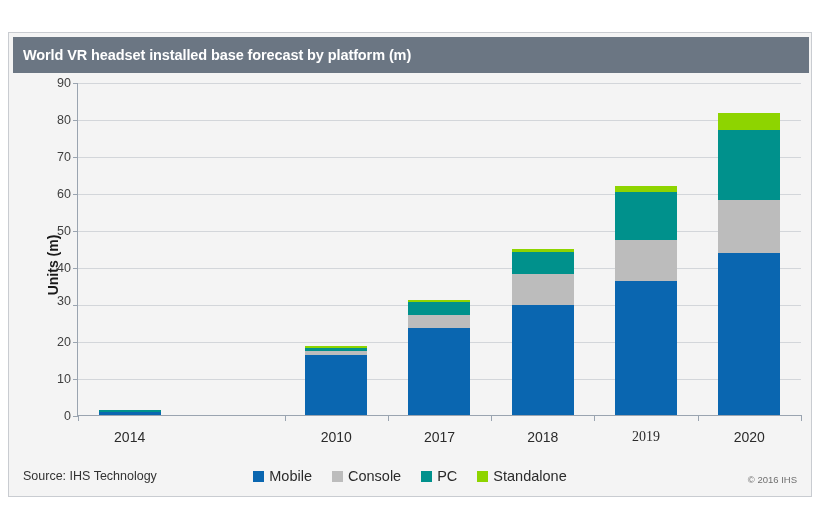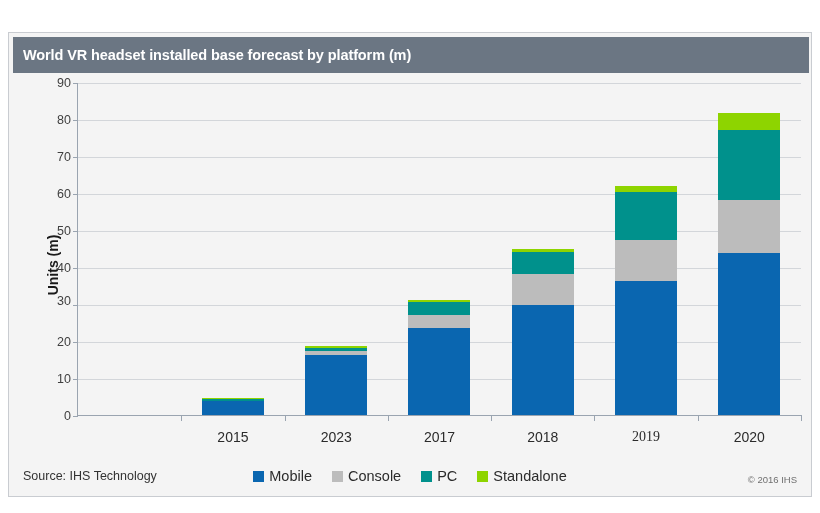--- a/index.html
+++ b/index.html
@@ -192,38 +192,37 @@
       <div class="ytick-label" style="top: 111px;">60</div>
       <div class="gridline" style="top: 74px;"></div>
       <div class="ytick-mark" style="top: 74px;"></div>
       <div class="ytick-label" style="top: 74px;">70</div>
       <div class="gridline" style="top: 37px;"></div>
       <div class="ytick-mark" style="top: 37px;"></div>
       <div class="ytick-label" style="top: 37px;">80</div>
       <div class="gridline" style="top: 0px;"></div>
       <div class="ytick-mark" style="top: 0px;"></div>
       <div class="ytick-label" style="top: 0px;">90</div>
-      <div class="bar-group" style="left: 14.2857%; width: 14.2857%;">
-        <div class="xtick-mark"></div>
-        <div class="bar-stack">
-          <div class="seg" title="Mobile 2015: 3.9" style="height: 14.43px; background: rgb(10, 102, 176);"></div>
-          <div class="seg" title="PC 2015: 0.2" style="height: 1.2px; background: rgb(0, 145, 140);"></div>
-          <div class="seg" title="Standalone 2015: 0.1" style="height: 1.2px; background: rgb(142, 212, 0);"></div>
-        </div>
-        <div class="xtick-label">2015</div>
+      <div class="bar-group" style="left: 0%; width: 14.2857%;">
+        <div class="xtick-mark"></div>
+        <div class="bar-stack">
+          <div class="seg" title="Mobile 2014: 0.9" style="height: 3.33px; background: rgb(10, 102, 176);"></div>
+          <div class="seg" title="PC 2014: 0.1" style="height: 1.2px; background: rgb(0, 145, 140);"></div>
+        </div>
+        <div class="xtick-label">2014</div>
       </div>
       <div class="bar-group" style="left: 28.5714%; width: 14.2857%;">
         <div class="xtick-mark"></div>
         <div class="bar-stack">
           <div class="seg" title="Mobile 2016: 16.2" style="height: 59.94px; background: rgb(10, 102, 176);"></div>
           <div class="seg" title="Console 2016: 1.1" style="height: 4.07px; background: rgb(188, 188, 188);"></div>
           <div class="seg" title="PC 2016: 0.9" style="height: 3.33px; background: rgb(0, 145, 140);"></div>
           <div class="seg" title="Standalone 2016: 0.3" style="height: 1.2px; background: rgb(142, 212, 0);"></div>
         </div>
-        <div class="xtick-label">2023</div>
+        <div class="xtick-label">2010</div>
       </div>
       <div class="bar-group" style="left: 42.8571%; width: 14.2857%;">
         <div class="xtick-mark"></div>
         <div class="bar-stack">
           <div class="seg" title="Mobile 2017: 23.5" style="height: 86.95px; background: rgb(10, 102, 176);"></div>
           <div class="seg" title="Console 2017: 3.6" style="height: 13.32px; background: rgb(188, 188, 188);"></div>
           <div class="seg" title="PC 2017: 3.5" style="height: 12.95px; background: rgb(0, 145, 140);"></div>
           <div class="seg" title="Standalone 2017: 0.5" style="height: 1.85px; background: rgb(142, 212, 0);"></div>
         </div>
         <div class="xtick-label">2017</div>

